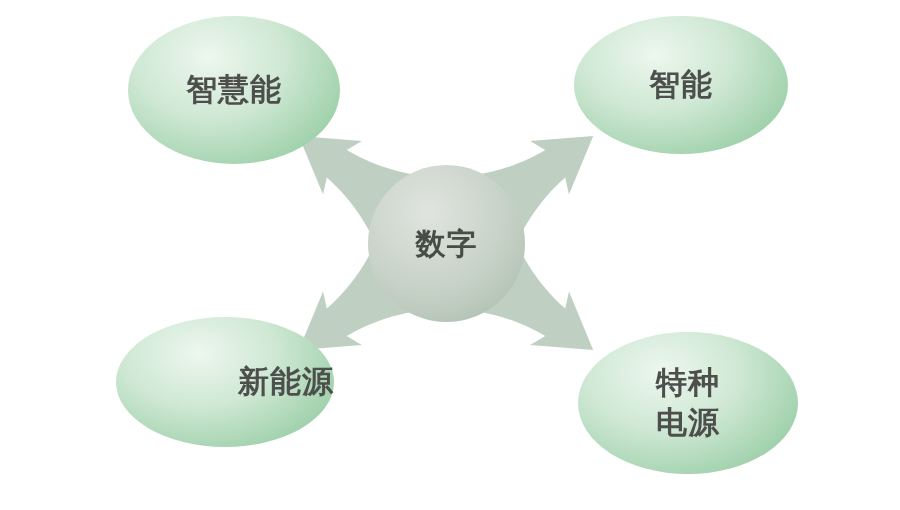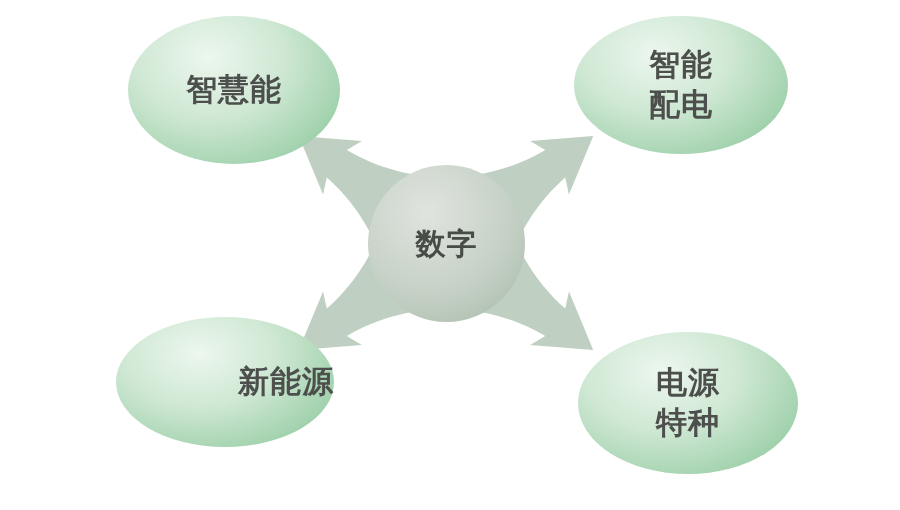--- a/index.html
+++ b/index.html
@@ -83,30 +83,29 @@
       <path transform="translate(446,243) rotate(36)" d="M 25 -60 C 75 -28 105 -20 135 -17 L 128 -33 L 182 0 L 128 33 L 135 17 C 105 20 75 28 25 60 C 52 20 52 -20 25 -60 Z"></path>
     </g>
   </svg>
 
   <div class="node node-top-left">
     <span class="label-line">智慧能</span>
   </div>
 
   <div class="node node-top-right">
     <span class="label-line">智能</span>
-    <span class="label-line">配电</span>
   </div>
 
   <div class="node node-bottom-left">
     <span class="label-line">新能源</span>
     <span class="label-line"></span>
   </div>
 
   <div class="node node-bottom-right">
+    <span class="label-line">特种</span>
     <span class="label-line">电源</span>
-    <span class="label-line">特种</span>
   </div>
 
   <div class="center-circle">
     <span class="label-line">数字</span>
   </div>
 
 </div>
 
 </body></html>

